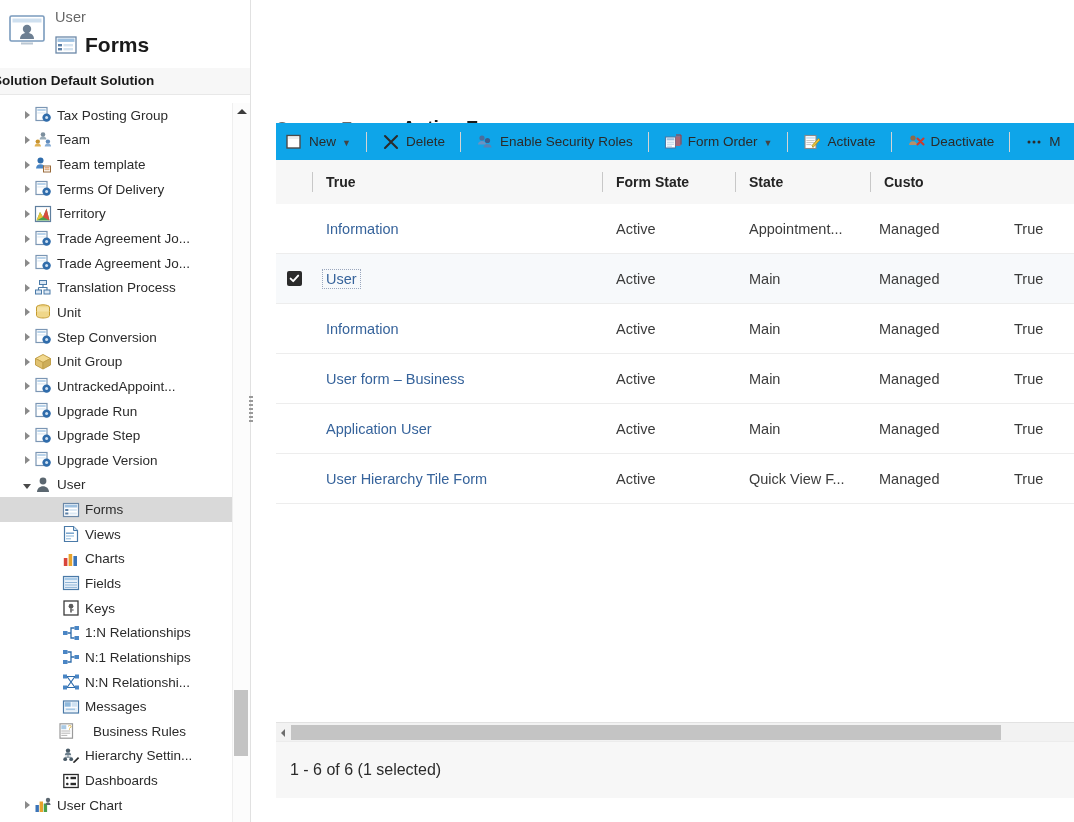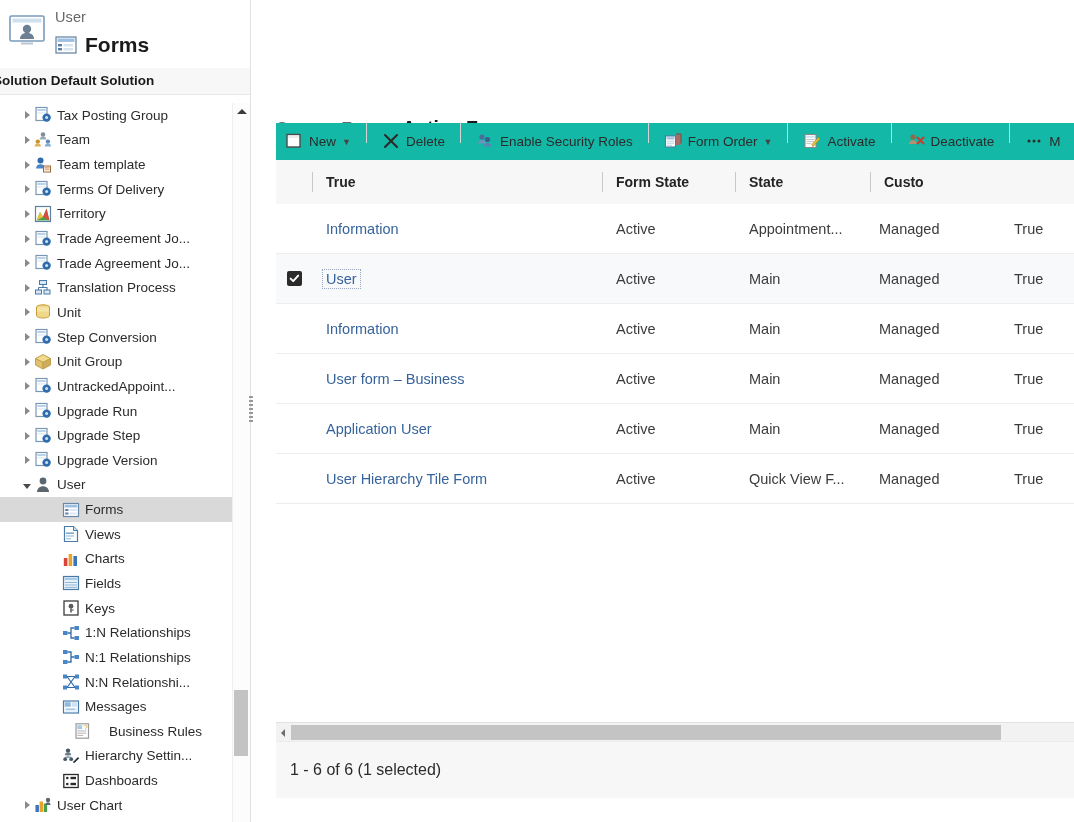--- a/index.html
+++ b/index.html
@@ -163,23 +163,23 @@
   }
   #view-chevron {
     margin-left: 8px; font-size: 15px; color: #333;
     position: relative; top: -1px;
   }
 
   
   #command-bar {
     position: absolute; left: 22px; top: 123px;
     width: 798px; height: 37px;
-    background: #14b8a6;
+    background: #0ea5e9;
     border-bottom: 1px solid #e6e6e6;
-    display: flex; 
+    display: flex; align-items: center;
     overflow: hidden;
   }
   .cmd-btn {
     display: flex; align-items: center;
     height: 36px; padding: 0 9px;
     font-size: 13.5px; color: #2b2b2b;
     white-space: nowrap; cursor: default;
   }
   .cmd-icon { width: 18px; height: 18px; margin-right: 6px; position: relative; flex: 0 0 18px;}
   .cmd-caret {
@@ -609,21 +609,21 @@
           <span class="twisty"></span>
           <span class="node-icon"><svg width="18" height="18" viewBox="0 0 18 18">
               <rect x="1.5" y="3" width="15" height="12" fill="#fff" stroke="#4a7aa8" stroke-width="1.2"></rect>
               <rect x="2.7" y="4.2" width="6" height="4.5" fill="#8fb9dd"></rect>
               <rect x="9.6" y="4.2" width="5.7" height="4.5" fill="#cfe2f2"></rect>
               <rect x="2.7" y="9.8" width="12.6" height="3.9" fill="#e3eef8"></rect>
               <path d="M4 11.2h9" stroke="#8fb9dd" stroke-width="1"></path>
             </svg></span>
           <span class="node-label">Messages</span>
         </div>
-        <div class="tree-node" style="padding-left: 48px; gap: 12px;">
+        <div class="tree-node" style="padding-left: 32px; gap: 12px;">
           <span class="twisty"></span>
           <span class="node-icon"><svg width="18" height="18" viewBox="0 0 18 18">
               <rect x="2" y="1.8" width="12.5" height="14.4" fill="#fff" stroke="#9a9a9a" stroke-width="1.2"></rect>
               <rect x="3.3" y="3.2" width="5" height="4" fill="#a9c9e4"></rect>
               <path d="M3.3 9h9M3.3 11.2h9M3.3 13.4h6" stroke="#b5b5b5" stroke-width="1"></path>
               <text x="9.8" y="8" font-size="7" fill="#d4a017" font-family="sans-serif">?</text>
             </svg></span>
           <span class="node-label">Business Rules</span>
         </div>
         <div class="tree-node" style="padding-left: 48px;">

